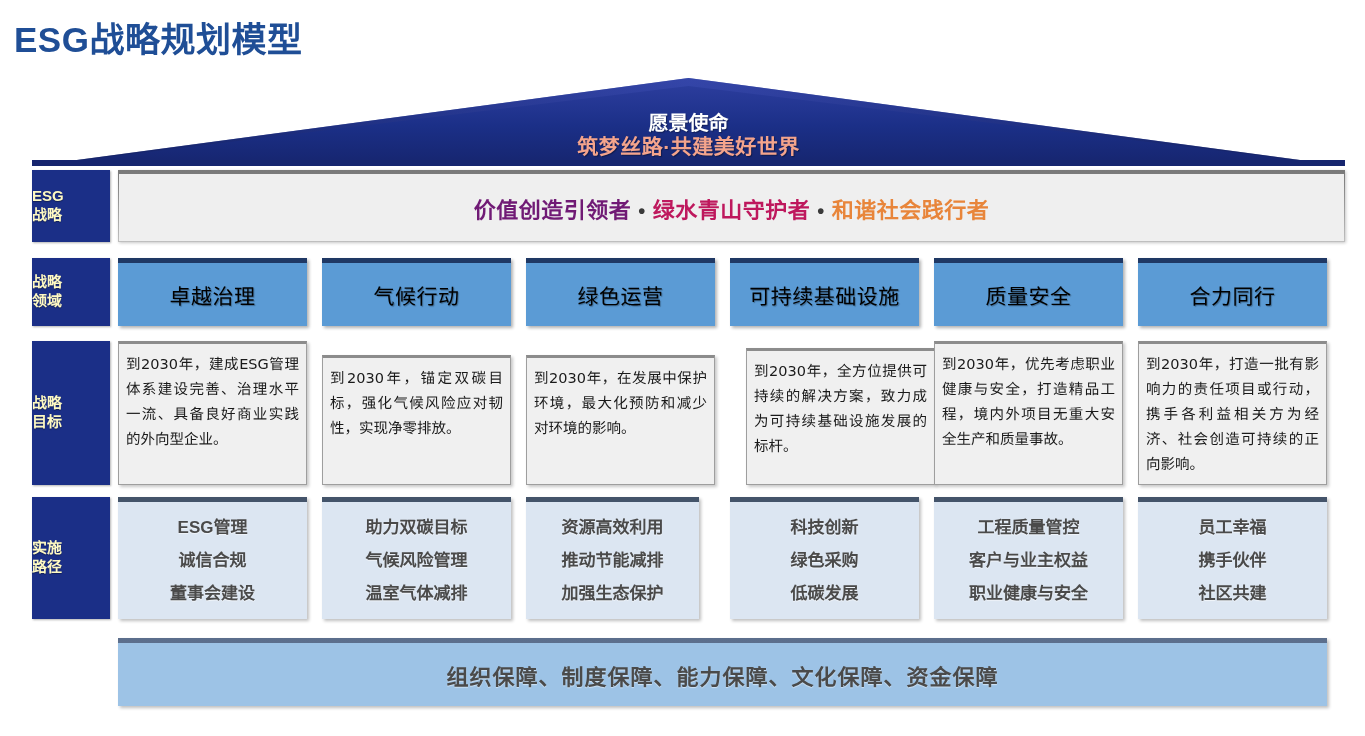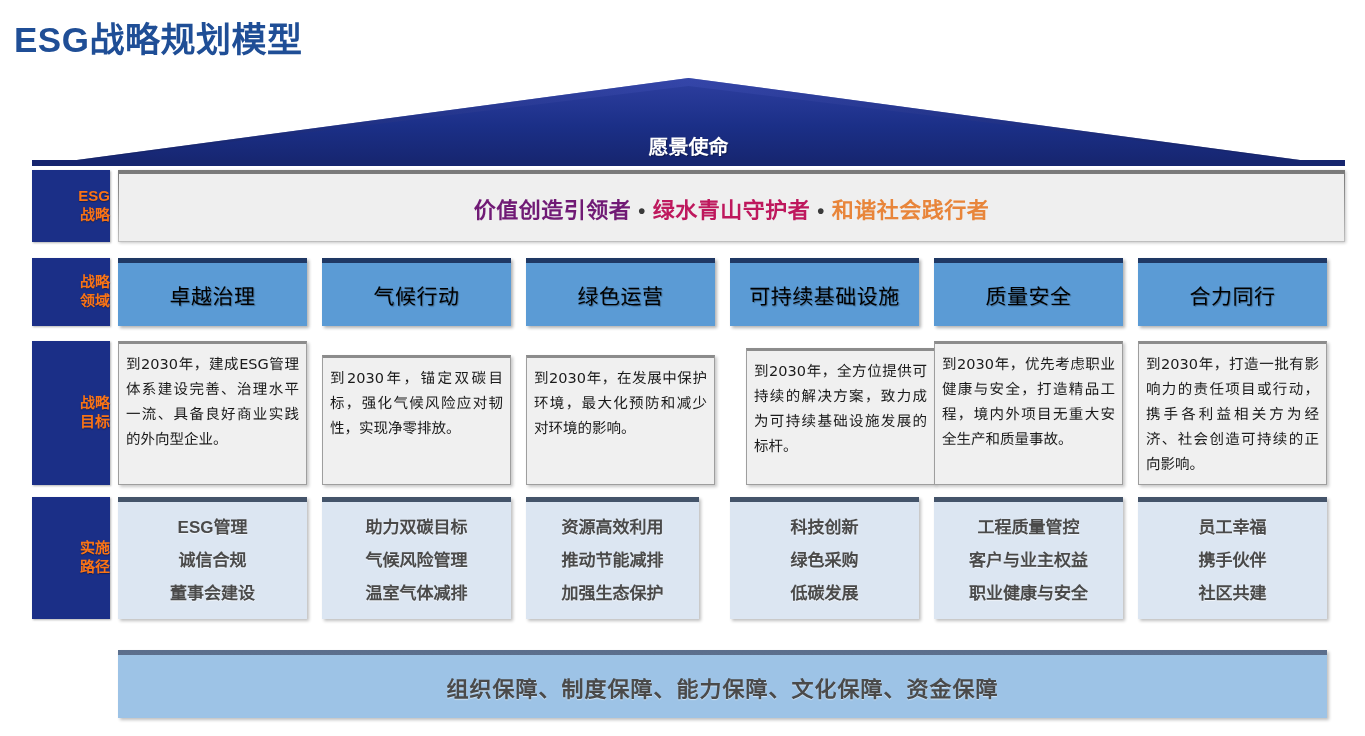--- a/index.html
+++ b/index.html
@@ -42,25 +42,25 @@
   .roof-line2{
     font-size:21px;font-weight:bold;color:#F4A48C;
     line-height:1.18;letter-spacing:.5px;
     text-shadow:1px 1px 1px rgba(0,0,0,.35);
   }
 
   
   .row-label{
     position:absolute;
     background:#1B2F87;
-    color:#f97316;
+    color:#fef9c3;
     font-weight:bold;
     font-size:15px;
     display:flex;flex-direction:column;
-    align-items:flex-end;justify-content:center;
+    align-items:flex-start;justify-content:center;
     line-height:1.26;
     box-shadow:1px 1px 2px rgba(0,0,0,.30);
     text-shadow:0 1px 1px rgba(0,0,0,.35);
   }
   .row-label span{display:block;}
 
   
   .esg-band{
     position:absolute;
     background:#EFEFEF;
@@ -136,21 +136,20 @@
 
   
   .guard-band{
     position:absolute;
     background:#9DC3E6;
     border-top:5px solid;
     border-image:linear-gradient(to bottom,#5B6E8C,#9DB4CE) 1;
     display:flex;align-items:center;justify-content:center;
     box-shadow:2px 2px 3px rgba(0,0,0,.25);
     box-sizing:border-box;
-    margin-top:12px;
   }
   .guard-band span{
     color:#4A4A4A;font-weight:bold;font-size:22px;
     letter-spacing:1px;white-space:nowrap;
     text-shadow:0 1px 1px rgba(255,255,255,.5);
   }
 </style>
 </head>
 <body>
 
@@ -171,20 +170,21 @@
           <stop offset="50%" stop-color="#3A4BB0"></stop>
           <stop offset="100%" stop-color="#0E1A52"></stop>
         </linearGradient>
       </defs>
       <polygon points="0,88 656.5,0 1313,88" fill="url(#roofGrad)"></polygon>
       <polygon points="0,88 656.5,0 1313,88 1313,88 656.5,8 0,88" fill="url(#roofEdge)" opacity="0.55"></polygon>
       <rect x="0" y="82" width="1313" height="6" fill="#16256E"></rect>
     </svg>
     <div class="roof-text">
       <div class="roof-line1">愿景使命</div>
+      <div class="roof-line2">筑梦丝路·共建美好世界</div>
     </div>
   </div>
 
   <div class="row-label" style="left:32px;top:170px;width:78px;height:72px;">
     <span>ESG</span>
     <span>战略</span>
   </div>
 
   <div class="esg-band" style="left:118px;top:170px;width:1227px;height:72px;">
     <div class="esg-band-inner">

